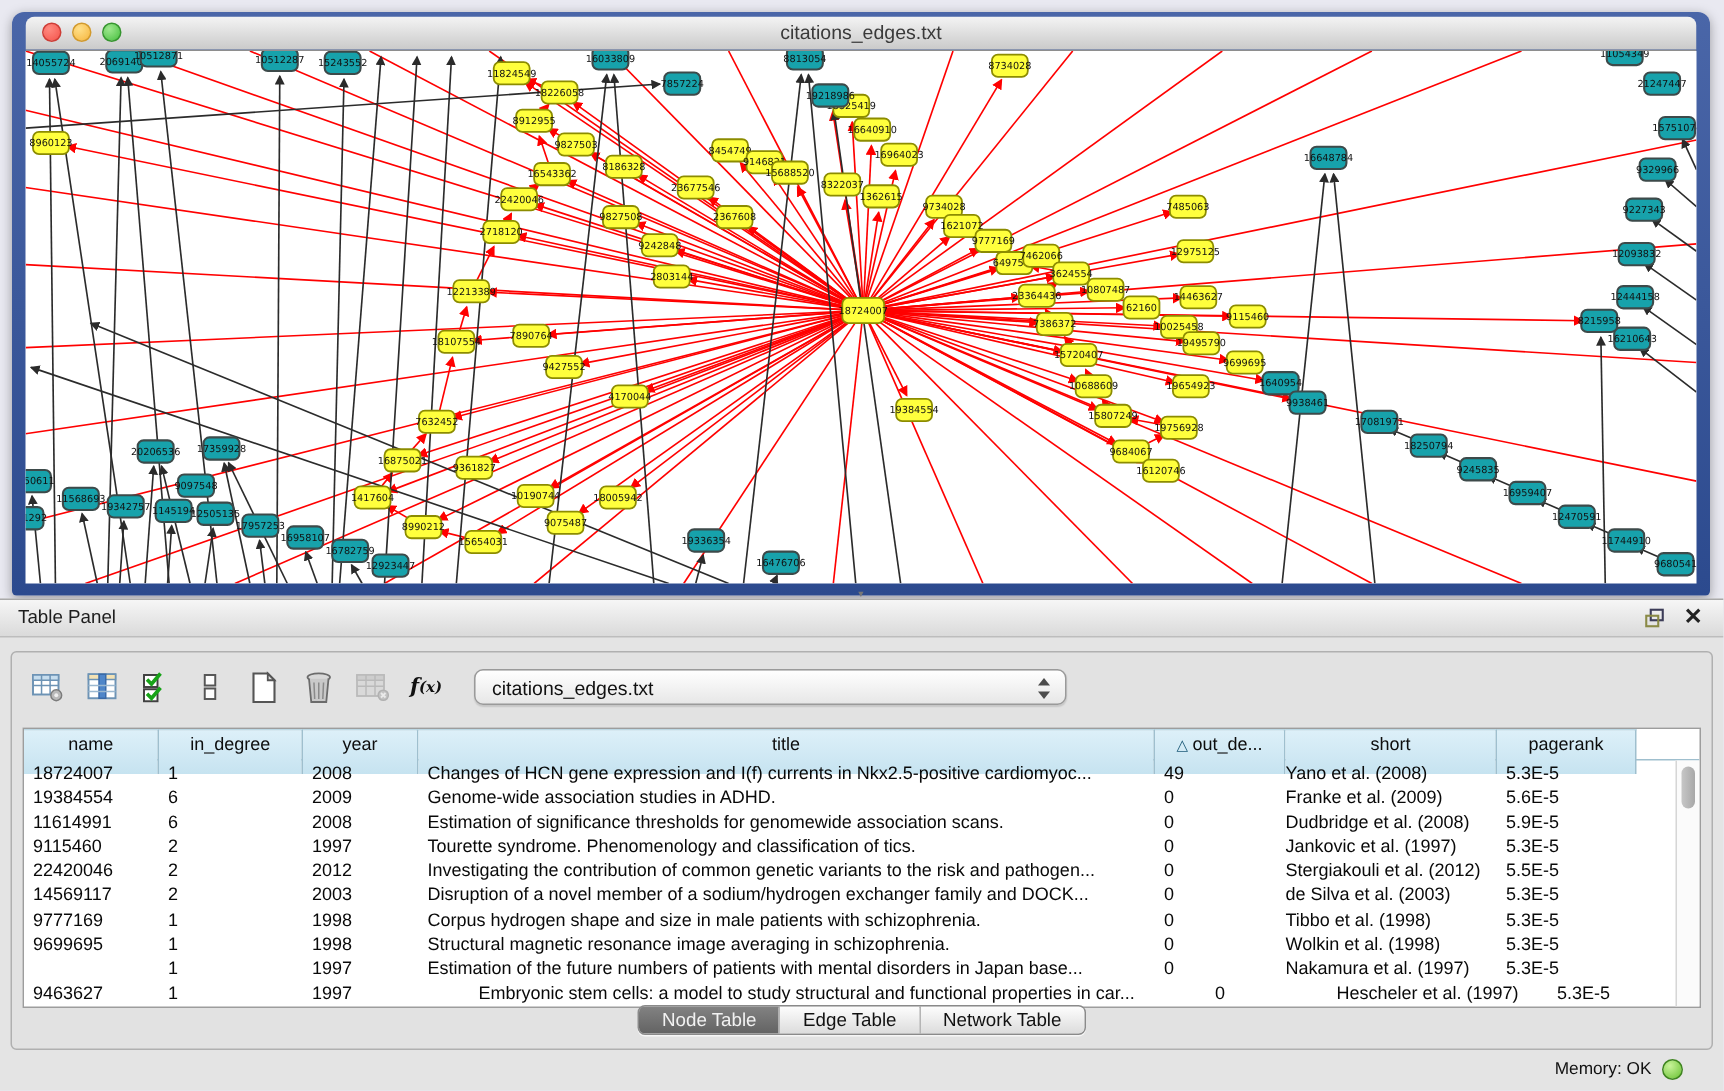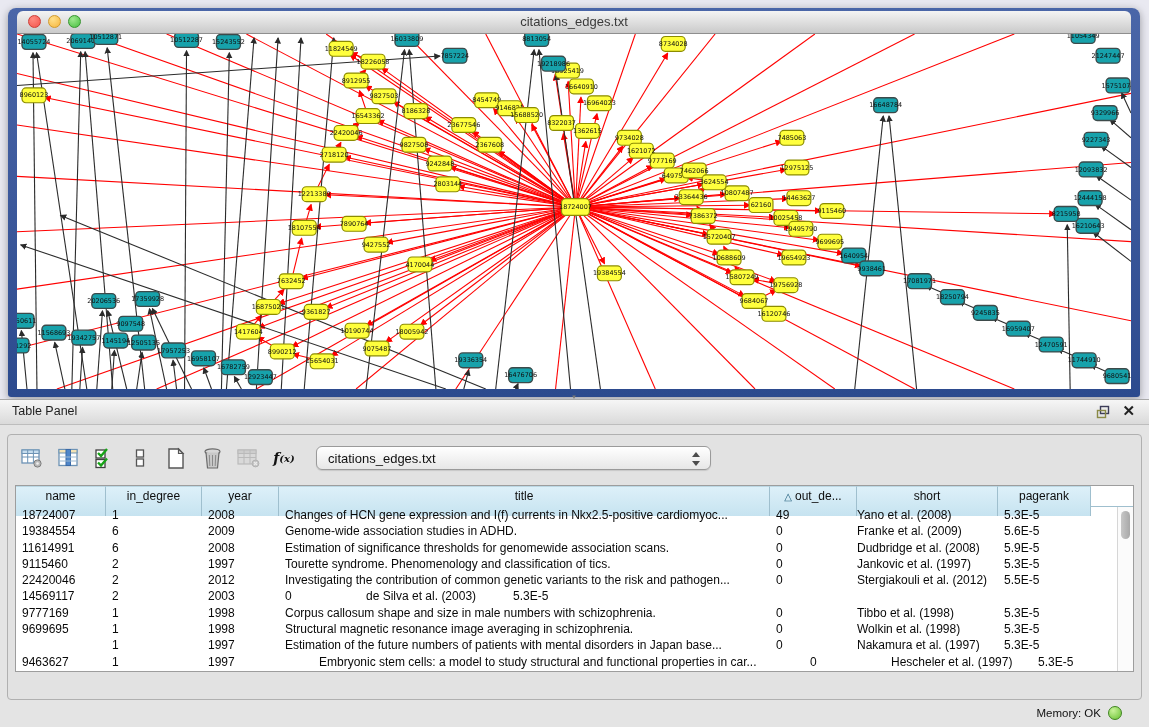--- a/index.html
+++ b/index.html
@@ -858,29 +858,30 @@
             <div class="tcell" style="width: 77px;">2012</div>
             <div class="tcell" style="width: 491px;">Investigating the contribution of common genetic variants to the risk and pathogen...</div>
             <div class="tcell" style="width: 87px;">0</div>
             <div class="tcell center" style="width: 141px;">Stergiakouli et al. (2012)</div>
             <div class="tcell" style="width: 93px;">5.5E-5</div>
           </div>
           <div class="trow">
             <div class="tcell" style="width: 90px;">14569117</div>
             <div class="tcell" style="width: 96px;">2</div>
             <div class="tcell" style="width: 77px;">2003</div>
+            <div class="tcell" style="width: 491px;">Disruption of a novel member of a sodium/hydrogen exchanger family and DOCK...</div>
             <div class="tcell" style="width: 87px;">0</div>
             <div class="tcell center" style="width: 141px;">de Silva et al. (2003)</div>
             <div class="tcell" style="width: 93px;">5.3E-5</div>
           </div>
           <div class="trow">
             <div class="tcell" style="width: 90px;">9777169</div>
             <div class="tcell" style="width: 96px;">1</div>
             <div class="tcell" style="width: 77px;">1998</div>
-            <div class="tcell" style="width: 491px;">Corpus callosum shape and size in male numbers with schizophrenia.</div>
+            <div class="tcell" style="width: 491px;">Corpus hydrogen shape and size in male patients with schizophrenia.</div>
             <div class="tcell" style="width: 87px;">0</div>
             <div class="tcell center" style="width: 141px;">Tibbo et al. (1998)</div>
             <div class="tcell" style="width: 93px;">5.3E-5</div>
           </div>
           <div class="trow">
             <div class="tcell" style="width: 90px;">9699695</div>
             <div class="tcell" style="width: 96px;">1</div>
             <div class="tcell" style="width: 77px;">1998</div>
             <div class="tcell" style="width: 491px;">Structural magnetic resonance image averaging in schizophrenia.</div>
             <div class="tcell" style="width: 87px;">0</div>
@@ -904,19 +905,26 @@
             <div class="tcell" style="width: 87px;">0</div>
             <div class="tcell center" style="width: 141px;">Hescheler et al. (1997)</div>
             <div class="tcell" style="width: 93px;">5.3E-5</div>
           </div>
         </div>
       <div id="vscroll">
         <div id="vthumb"></div>
       </div>
     </div>
 
+    <div id="tab-bar">
+      <div id="tab-seg">
+          <span class="tab sel">Node Table</span>
+          <span class="tab">Edge Table</span>
+          <span class="tab">Network Table</span>
+        </div>
+    </div>
   </div>
 </div>
 
 <div id="status-bar">
   <span id="memory-label">Memory: OK</span>
   <span id="memory-dot"></span>
 </div>
 
 </body></html>

